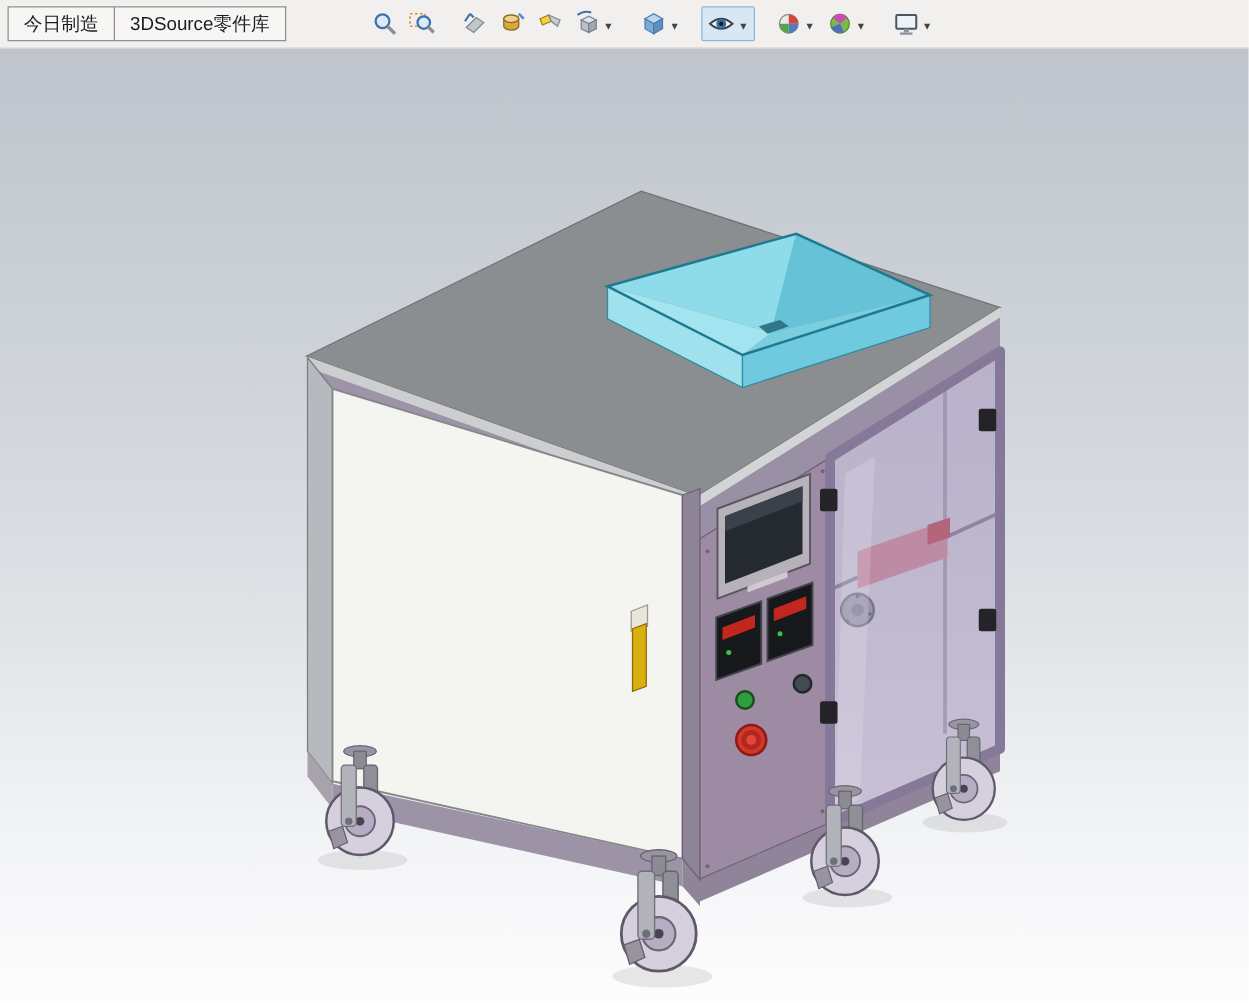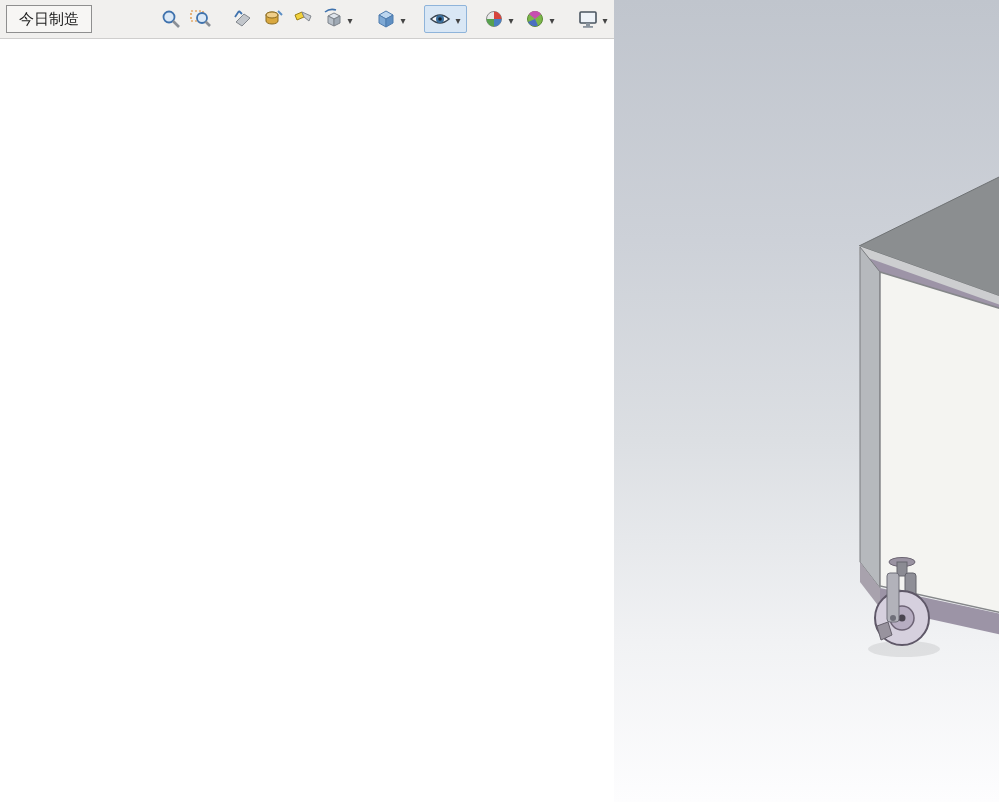--- a/index.html
+++ b/index.html
@@ -1,17 +1,17 @@
 <!DOCTYPE html>
 <html style="--bg-top: #c0c5cd; --bg-mid: #dcdfe3; --bg-bottom: #fdfdfe; --accent-active: #d9e7f5; --top-slab: #8b8e90; --hopper-light: #9fe2ee; --hopper-mid: #6fcadf; --panel-white: #f4f4f1; --frame-purple: #9a90a5; --control-panel: #9c8ba3; --glass: #9b86b6; --estop-red: #d2372b; --handle-yellow: #d9af12; --wheel: #d6d0de;"><head>
 <meta charset="utf-8">
 <style>
   html,body{margin:0;padding:0;width:999px;height:802px;overflow:hidden;
     font-family:"Liberation Sans", sans-serif;background:#fff;}
-  .app{width:999px;height:802px;display:flex;}
+  .app{width:999px;height:802px;display:flex;flex-direction:column;}
   
   .toolbar{height:38px;background:#f1f0ee;border-bottom:1px solid #cfcecd;
     display:flex;align-items:center;flex:0 0 auto;}
   .tabs{display:flex;align-items:stretch;height:28px;margin-left:6px;}
   .tab{font-family:inherit;font-size:15px;color:#1b1b1b;background:#f7f6f4;
     border:1px solid #8f8f8f;padding:2px 12px;cursor:pointer;white-space:nowrap;}
   .tab + .tab{border-left:none;}
   .icons{display:flex;align-items:center;margin-left:64px;}
   .tool{display:inline-flex;align-items:center;gap:1px;background:transparent;
     border:1px solid transparent;border-radius:2px;padding:2px 3px;cursor:pointer;}
@@ -27,20 +27,21 @@
   .viewport svg{position:absolute;left:0;top:0;}
 </style>
 </head>
 <body>
 
 <div class="app">
 
   <div class="toolbar">
     <div class="tabs">
       <button class="tab">今日制造</button>
+      <button class="tab">3DSource零件库</button>
     </div>
 
     <div class="icons">
 
       <button class="tool">
         <svg width="22" height="22" viewBox="0 0 22 22">
           <circle cx="9" cy="9" r="5.5" fill="#dce9f6" stroke="#3f72ad" stroke-width="1.8"></circle>
           <line x1="13" y1="13" x2="19" y2="19" stroke="#8a8f96" stroke-width="2.6"></line>
         </svg>
       </button>

